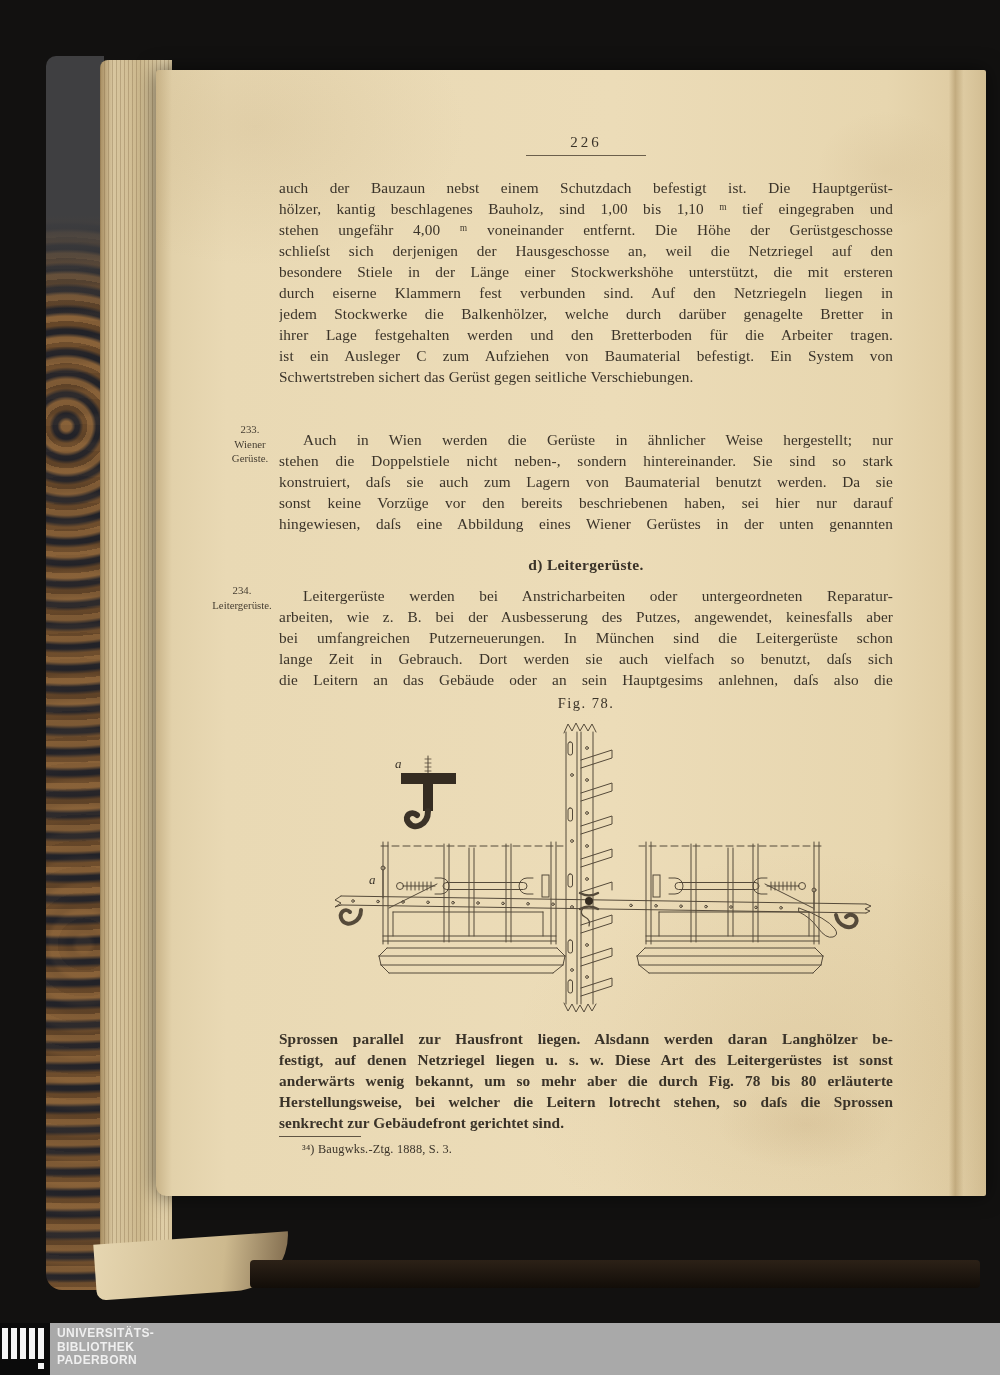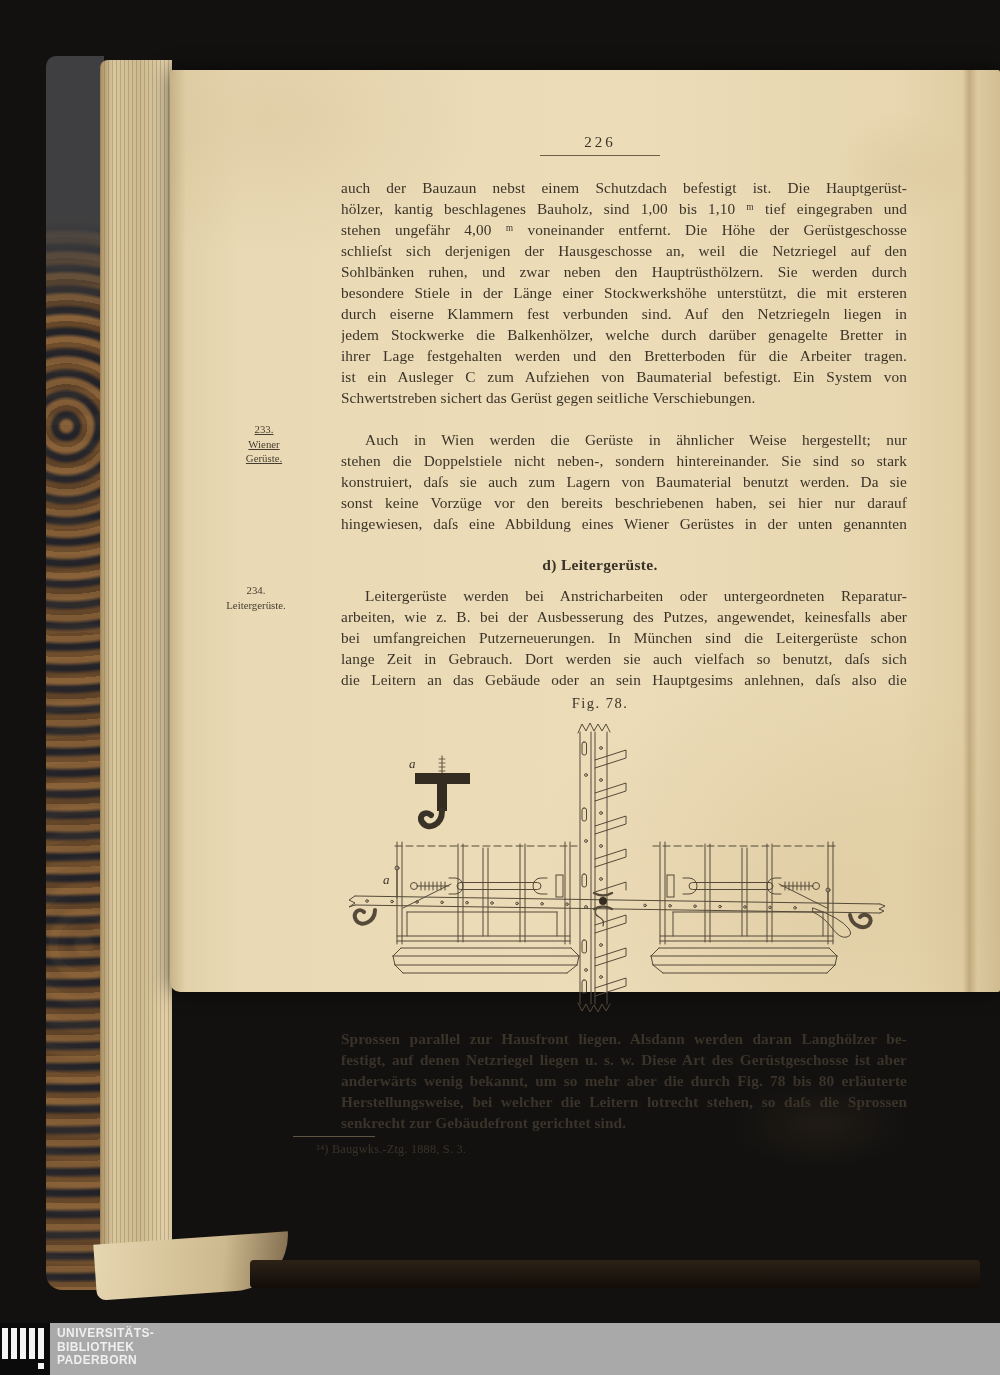--- a/index.html
+++ b/index.html
@@ -28,36 +28,36 @@
   .page-tail{
     left:95px;top:1238px;width:195px;height:56px;border-radius:0 0 60px 10px;
     background:linear-gradient(100deg,#e6d6b1,#cdb98e 65%,#7c674a);
     transform:rotate(-4deg);
   }
   .board-strip{
     left:250px;top:1260px;width:730px;height:28px;border-radius:4px;
     background:linear-gradient(#2c2117,#120d08);
   }
   .page{
-    left:170px;top:70px;width:830px;height:922px;
+    left:156px;top:70px;width:830px;height:1126px;
     border-radius:3px 2px 2px 10px;
     background-color:#e8d8b3;
     background-image:
       radial-gradient(420px 300px at 78% 88%, rgba(176,142,86,.13), rgba(0,0,0,0) 70%),
       radial-gradient(300px 200px at 12% 5%, rgba(170,140,90,.14), rgba(0,0,0,0) 70%),
       linear-gradient(90deg,#c9b489 0px,#e2d1aa 16px,#e9d9b4 70px,#ecdcb8 55%,#e7d6af 88%,#e0cda4 95.5%,#c2ab7f 96.3%,#ddcaa1 97.3%,#d2bd92 100%);
     box-shadow:0 0 20px rgba(0,0,0,.55);
     color:#3a3329;
   }
   .stain{border-radius:50%;pointer-events:none;}
   
   .pagenum{left:123px;top:64px;width:614px;text-align:center;font-size:15px;letter-spacing:3px;}
   .pagenum-rule{width:120px;height:1px;background:#6b5f4c;margin:4px auto 0;}
   .para{left:123px;width:614px;font-size:15.3px;line-height:21px;letter-spacing:.1px;}
-  .ln{text-align:justify;text-align-last:justify;height:21px;overflow:hidden;margin-left:48px;}
+  .ln{text-align:justify;text-align-last:justify;height:21px;overflow:hidden;}
   .ln.last{text-align-last:left;}
   .ln.first{text-indent:24px;}
   .heading{left:123px;top:486px;width:614px;text-align:center;font-weight:bold;font-size:15.5px;letter-spacing:.3px;}
   .mnote{font-size:10.8px;line-height:14.5px;text-align:center;color:#453d31;}
   .figcap{left:123px;top:625px;width:614px;text-align:center;font-size:14.5px;letter-spacing:1.5px;}
   .frule{left:123px;top:1066px;width:82px;height:1px;background:#5f5443;}
   .fnote{left:146px;top:1072px;font-size:12.3px;letter-spacing:.2px;}
   
   .footer-bar{left:0;top:1323px;width:1000px;height:52px;background:#a9a9a9;}
   .logo-box{left:0;top:1323px;width:50px;height:52px;background:#0b0b0b;}
@@ -83,38 +83,37 @@
   <div class="abs pagenum">
     <span>226</span>
     <div class="pagenum-rule"></div>
   </div>
 
   <div class="abs para" style="top:107px;">
     <div class="ln">auch der Bauzaun nebst einem Schutzdach befestigt ist.  Die Hauptgerüst-</div>
     <div class="ln">hölzer, kantig beschlagenes Bauholz, sind 1,00 bis 1,10 ᵐ  tief eingegraben und</div>
     <div class="ln">stehen ungefähr 4,00 ᵐ voneinander entfernt.  Die Höhe der Gerüstgeschosse</div>
     <div class="ln">schlieſst sich derjenigen der Hausgeschosse an, weil die Netzriegel auf den</div>
-    <div class="ln">Sohlbänken ruhen, und zwar neben den Hauptrüsthölzern.  Sie werden durch</div>
     <div class="ln">besondere Stiele in der Länge einer Stockwerkshöhe unterstützt, die mit ersteren</div>
     <div class="ln">durch eiserne Klammern fest verbunden sind.  Auf den Netzriegeln liegen in</div>
     <div class="ln">jedem Stockwerke die Balkenhölzer, welche durch darüber genagelte Bretter in</div>
     <div class="ln">ihrer Lage festgehalten werden und den Bretterboden für die Arbeiter tragen.</div>
     <div class="ln">ist ein Ausleger C zum Aufziehen von Baumaterial befestigt.  Ein System von</div>
     <div class="ln last">Schwertstreben sichert das Gerüst gegen seitliche Verschiebungen.</div>
   </div>
 
   <div class="abs para" style="top:359px;">
     <div class="ln first">Auch in Wien werden die Gerüste in ähnlicher Weise hergestellt; nur</div>
     <div class="ln">stehen die Doppelstiele nicht neben-, sondern hintereinander.  Sie sind so stark</div>
     <div class="ln">konstruiert, daſs sie auch zum Lagern von Baumaterial benutzt werden.  Da sie</div>
     <div class="ln">sonst keine Vorzüge vor den bereits beschriebenen haben, sei hier nur darauf</div>
     <div class="ln">hingewiesen, daſs eine Abbildung eines Wiener Gerüstes in der unten genannten</div>
   </div>
 
-  <div class="abs mnote" style="left:55px;top:352px;width:78px;text-decoration:underline;">
+  <div class="abs mnote" style="left:55px;top:352px;width:78px;">
     <div>233.</div>
     <div>Wiener</div>
     <div>Gerüste.</div>
   </div>
   <div class="abs mnote" style="left:30px;top:513px;width:112px;">
     <div>234.</div>
     <div>Leitergerüste.</div>
   </div>
 
   <div class="abs heading">d) Leitergerüste.</div>
@@ -229,21 +228,21 @@
         <path d="M97,91 C97,105 83,111 77,102 C73,96 80,90 86,95" stroke-width="6" stroke="#3b3227"></path>
       </g>
 
       <text x="64" y="48">a</text>
       <text x="38" y="164">a</text>
     </g>
   </svg>
 
   <div class="abs para" style="top:958px;font-weight:bold;">
     <div class="ln">Sprossen parallel zur Hausfront liegen.  Alsdann werden daran Langhölzer be-</div>
-    <div class="ln">festigt, auf denen Netzriegel liegen u. s. w.  Diese Art des Gerüstgeschosse ist aber</div>
+    <div class="ln">festigt, auf denen Netzriegel liegen u. s. w.  Diese Art des Leitergerüstes ist sonst</div>
     <div class="ln">anderwärts wenig bekannt, um so mehr aber die durch Fig. 78 bis 80 erläuterte</div>
     <div class="ln">Herstellungsweise, bei welcher die Leitern lotrecht stehen, so daſs die Sprossen</div>
     <div class="ln last">senkrecht zur Gebäudefront gerichtet sind.</div>
   </div>
 
   <div class="abs frule"></div>
   <div class="abs fnote">³⁴) Baugwks.-Ztg. 1888, S. 3.</div>
 </div>
 
 <div class="abs footer-bar"></div>

